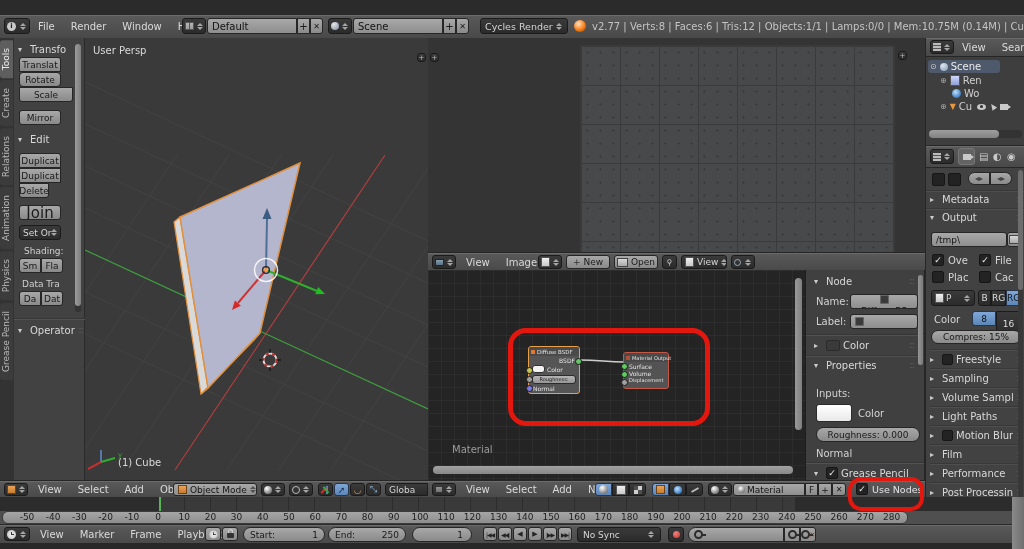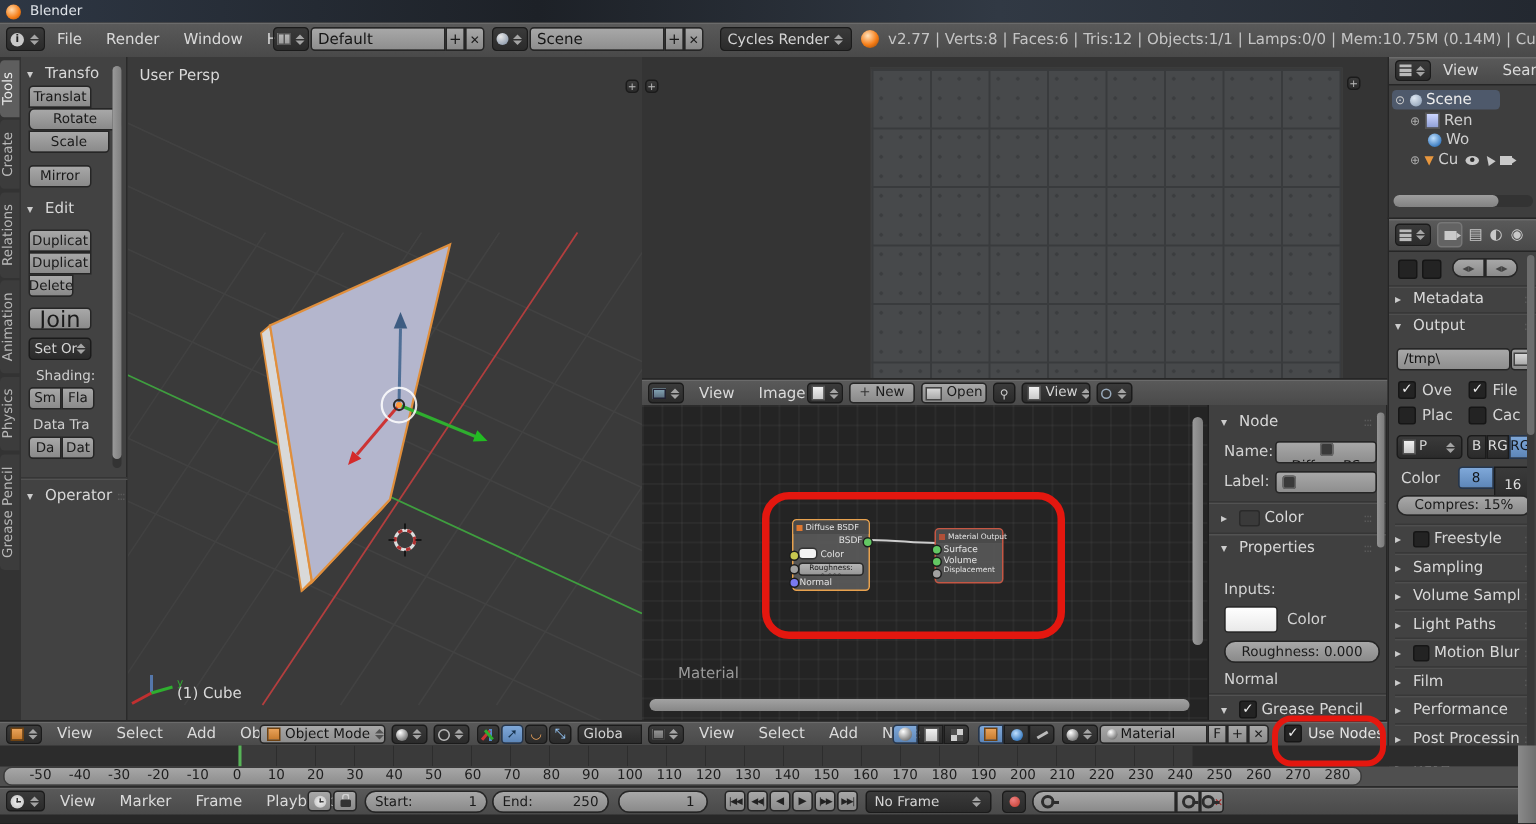--- a/index.html
+++ b/index.html
@@ -53,24 +53,20 @@
   .tickline{position:absolute;top:497px;height:14px;width:2px;background:#57b457;}
   .node-lbl{font-size:6px;color:#e3e3e3;white-space:nowrap;}
   .sock{position:absolute;width:5px;height:5px;border-radius:50%;border:1px solid #1c1c1c;}
   .redbox{position:absolute;border:5px solid #e4170f;border-radius:18px;z-index:60;pointer-events:none;}
 </style>
 </head>
 <body>
 
 <div id="root">
 
-  <div class="abs" style="left:0;top:0;width:1024px;height:15px;background:linear-gradient(90deg,#2e3744,#1d2127 35%,#313944 65%,#232830);display:flex;align-items:center;">
-    <span style="width:10px;height:10px;margin-left:4px;border-radius:50%;background:radial-gradient(circle at 38% 35%,#ffd9ab,#f57d17 60%,#9c4a05);flex:none;"></span>
-    <span style="margin-left:6px;color:#dfe3e8;font-size:9px;">Blender</span>
-  </div>
 
   <div class="abs bar" style="left:0;top:15px;width:1024px;height:23px;">
     <div class="abs btnD" style="left:4px;top:3px;width:26px;height:16px;padding:0 2px;">
       <span style="width:9px;height:9px;border-radius:50%;background:#c9c9c9;color:#222;font-size:7px;line-height:9px;text-align:center;font-weight:bold;">i</span>
       <span class="spin"></span>
     </div>
     <div class="abs menurow" style="left:30px;top:0;height:22px;">
         <div class="menu">File</div>
         <div class="menu">Render</div>
         <div class="menu">Window</div>
@@ -213,21 +209,21 @@
       </div>
   </div>
   <div class="abs" style="left:14px;top:38px;width:71px;height:442px;background:#424242;border-right:1px solid #2a2a2a;box-sizing:border-box;">
     <div class="phdr abs" style="left:4px;top:6px;width:62px;">
         <span class="arr">▾</span>
         <span>Transfo</span>
       </div>
     <div class="abs btnL" style="left:5px;top:19px;width:42px;height:15px;border-radius:3px 3px 0 0;font-size:9px;">
         <span>Translat</span>
       </div>
-    <div class="abs btnL" style="left:5px;top:34px;width:62px;height:15px;border-radius:4px;font-size:9px;">
+    <div class="abs btnL" style="left:5px;top:34px;width:42px;height:15px;border-radius:4px;font-size:9px;">
         <span>Rotate</span>
       </div>
     <div class="abs btnL" style="left:5px;top:49px;width:54px;height:15px;border-radius:0 0 3px 3px;font-size:9px;">
         <span>Scale</span>
       </div>
     <div class="abs btnL" style="left:5px;top:72px;width:42px;height:15px;font-size:9px;">
         <span>Mirror</span>
       </div>
     <div class="phdr abs" style="left:4px;top:96px;width:62px;">
         <span class="arr">▾</span>
@@ -692,21 +688,21 @@
     <div class="abs btnL" style="left:412px;top:2px;width:60px;height:15px;border-radius:8px;padding:0 8px;justify-content:flex-end;font-size:9px;">
       <span>1</span>
     </div>
     <div class="abs btnL" style="left:483px;top:2px;width:14px;height:14px;font-size:6px;letter-spacing:-1px;color:#222;">|◀◀</div>
     <div class="abs btnL" style="left:498px;top:2px;width:14px;height:14px;font-size:6px;letter-spacing:-1px;color:#222;">◀◀|</div>
     <div class="abs btnL" style="left:513px;top:2px;width:14px;height:14px;justify-content:center;font-size:7px;color:#222;">◀</div>
     <div class="abs btnL" style="left:528px;top:2px;width:14px;height:14px;justify-content:center;font-size:7px;color:#222;">▶</div>
     <div class="abs btnL" style="left:543px;top:2px;width:14px;height:14px;font-size:6px;letter-spacing:-1px;color:#222;">|▶▶</div>
     <div class="abs btnL" style="left:558px;top:2px;width:14px;height:14px;font-size:6px;letter-spacing:-1px;color:#222;">▶▶|</div>
     <div class="abs btnD" style="left:577px;top:2px;width:84px;height:15px;padding:0 5px;">
-      <span style="font-size:9px;">No Frame</span>
+      <span style="font-size:9px;">No Sync</span>
       <span class="spin"></span>
     </div>
     <div class="abs btnD" style="left:668px;top:2px;width:16px;height:15px;justify-content:center;">
         <span class="rec"></span>
       </div>
     <div class="abs btnL" style="left:688px;top:2px;width:96px;height:15px;border-radius:8px 0 0 8px;gap:4px;padding:0 5px;justify-content:flex-start;">
       <span class="keyico"></span>
     </div>
     <div class="abs btnL" style="left:784px;top:2px;width:16px;height:15px;border-radius:0;">
         <span class="keyico"></span>

